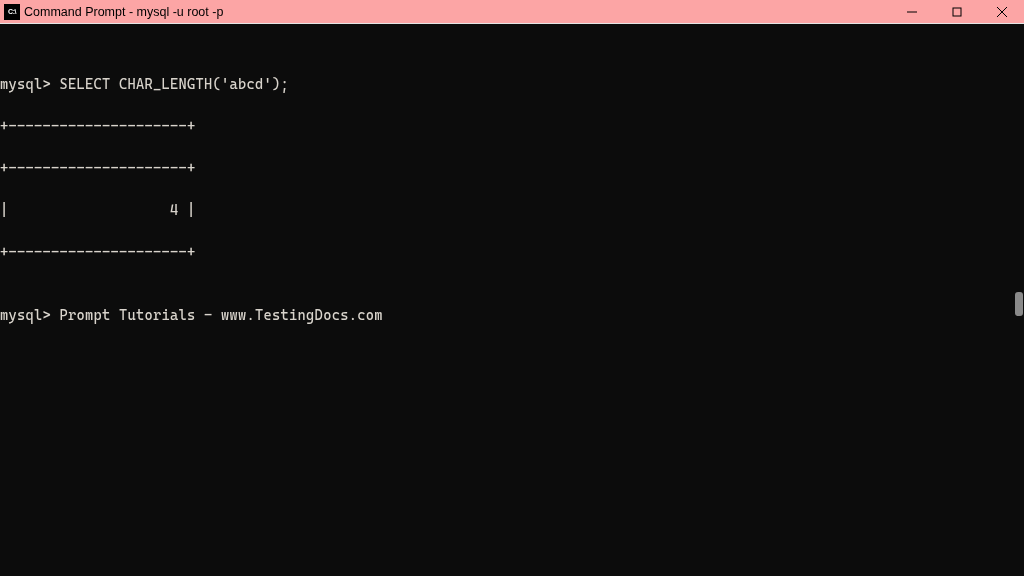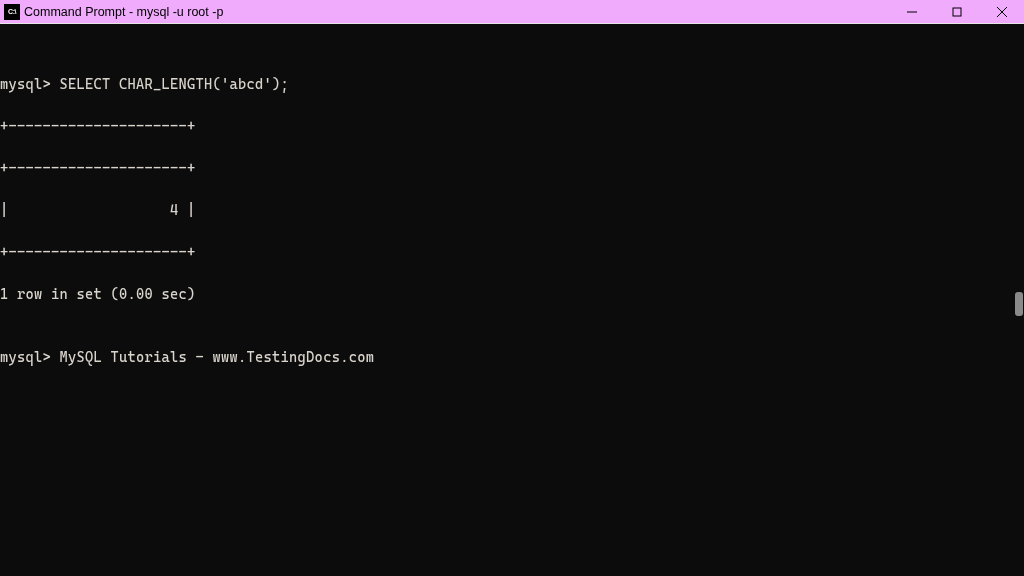--- a/index.html
+++ b/index.html
@@ -17,21 +17,21 @@
     }
     .window {
       width: 1024px;
       height: 576px;
       display: flex;
       flex-direction: column;
       background: #fff;
     }
     .titlebar {
       height: 24px;
-      background: #f0abfc;
+      background: #fca5a5;
       display: flex;
       align-items: center;
       border-bottom: 1px solid #e5e5e5;
       position: relative;
     }
     .titlebar-icon {
       width: 16px;
       height: 16px;
       margin-left: 4px;
       margin-right: 4px;
@@ -132,22 +132,21 @@
     </div>
   </div>
 
   <div class="terminal">
 <div class="terminal-line"></div>
 <div class="terminal-line"><span>mysql&gt; </span><span>SELECT CHAR_LENGTH('abcd');</span></div>
 <div class="terminal-line">+---------------------+</div>
 <div class="terminal-line">+---------------------+</div>
 <div class="terminal-line">|                   4 |</div>
 <div class="terminal-line">+---------------------+</div>
-<div class="terminal-line">1 row in set (0.00 sec)</div>
 <div class="terminal-line"></div>
-<div class="terminal-line"><span>mysql&gt; </span><span>MySQL Tutorials - www.TestingDocs.com</span></div>
+<div class="terminal-line"><span>mysql&gt; </span><span>Prompt Tutorials - www.TestingDocs.com</span></div>
   </div>
 
   <div class="scrollbar-track">
     <div class="scrollbar-thumb"></div>
   </div>
 
 </div>
 
 </body></html>

